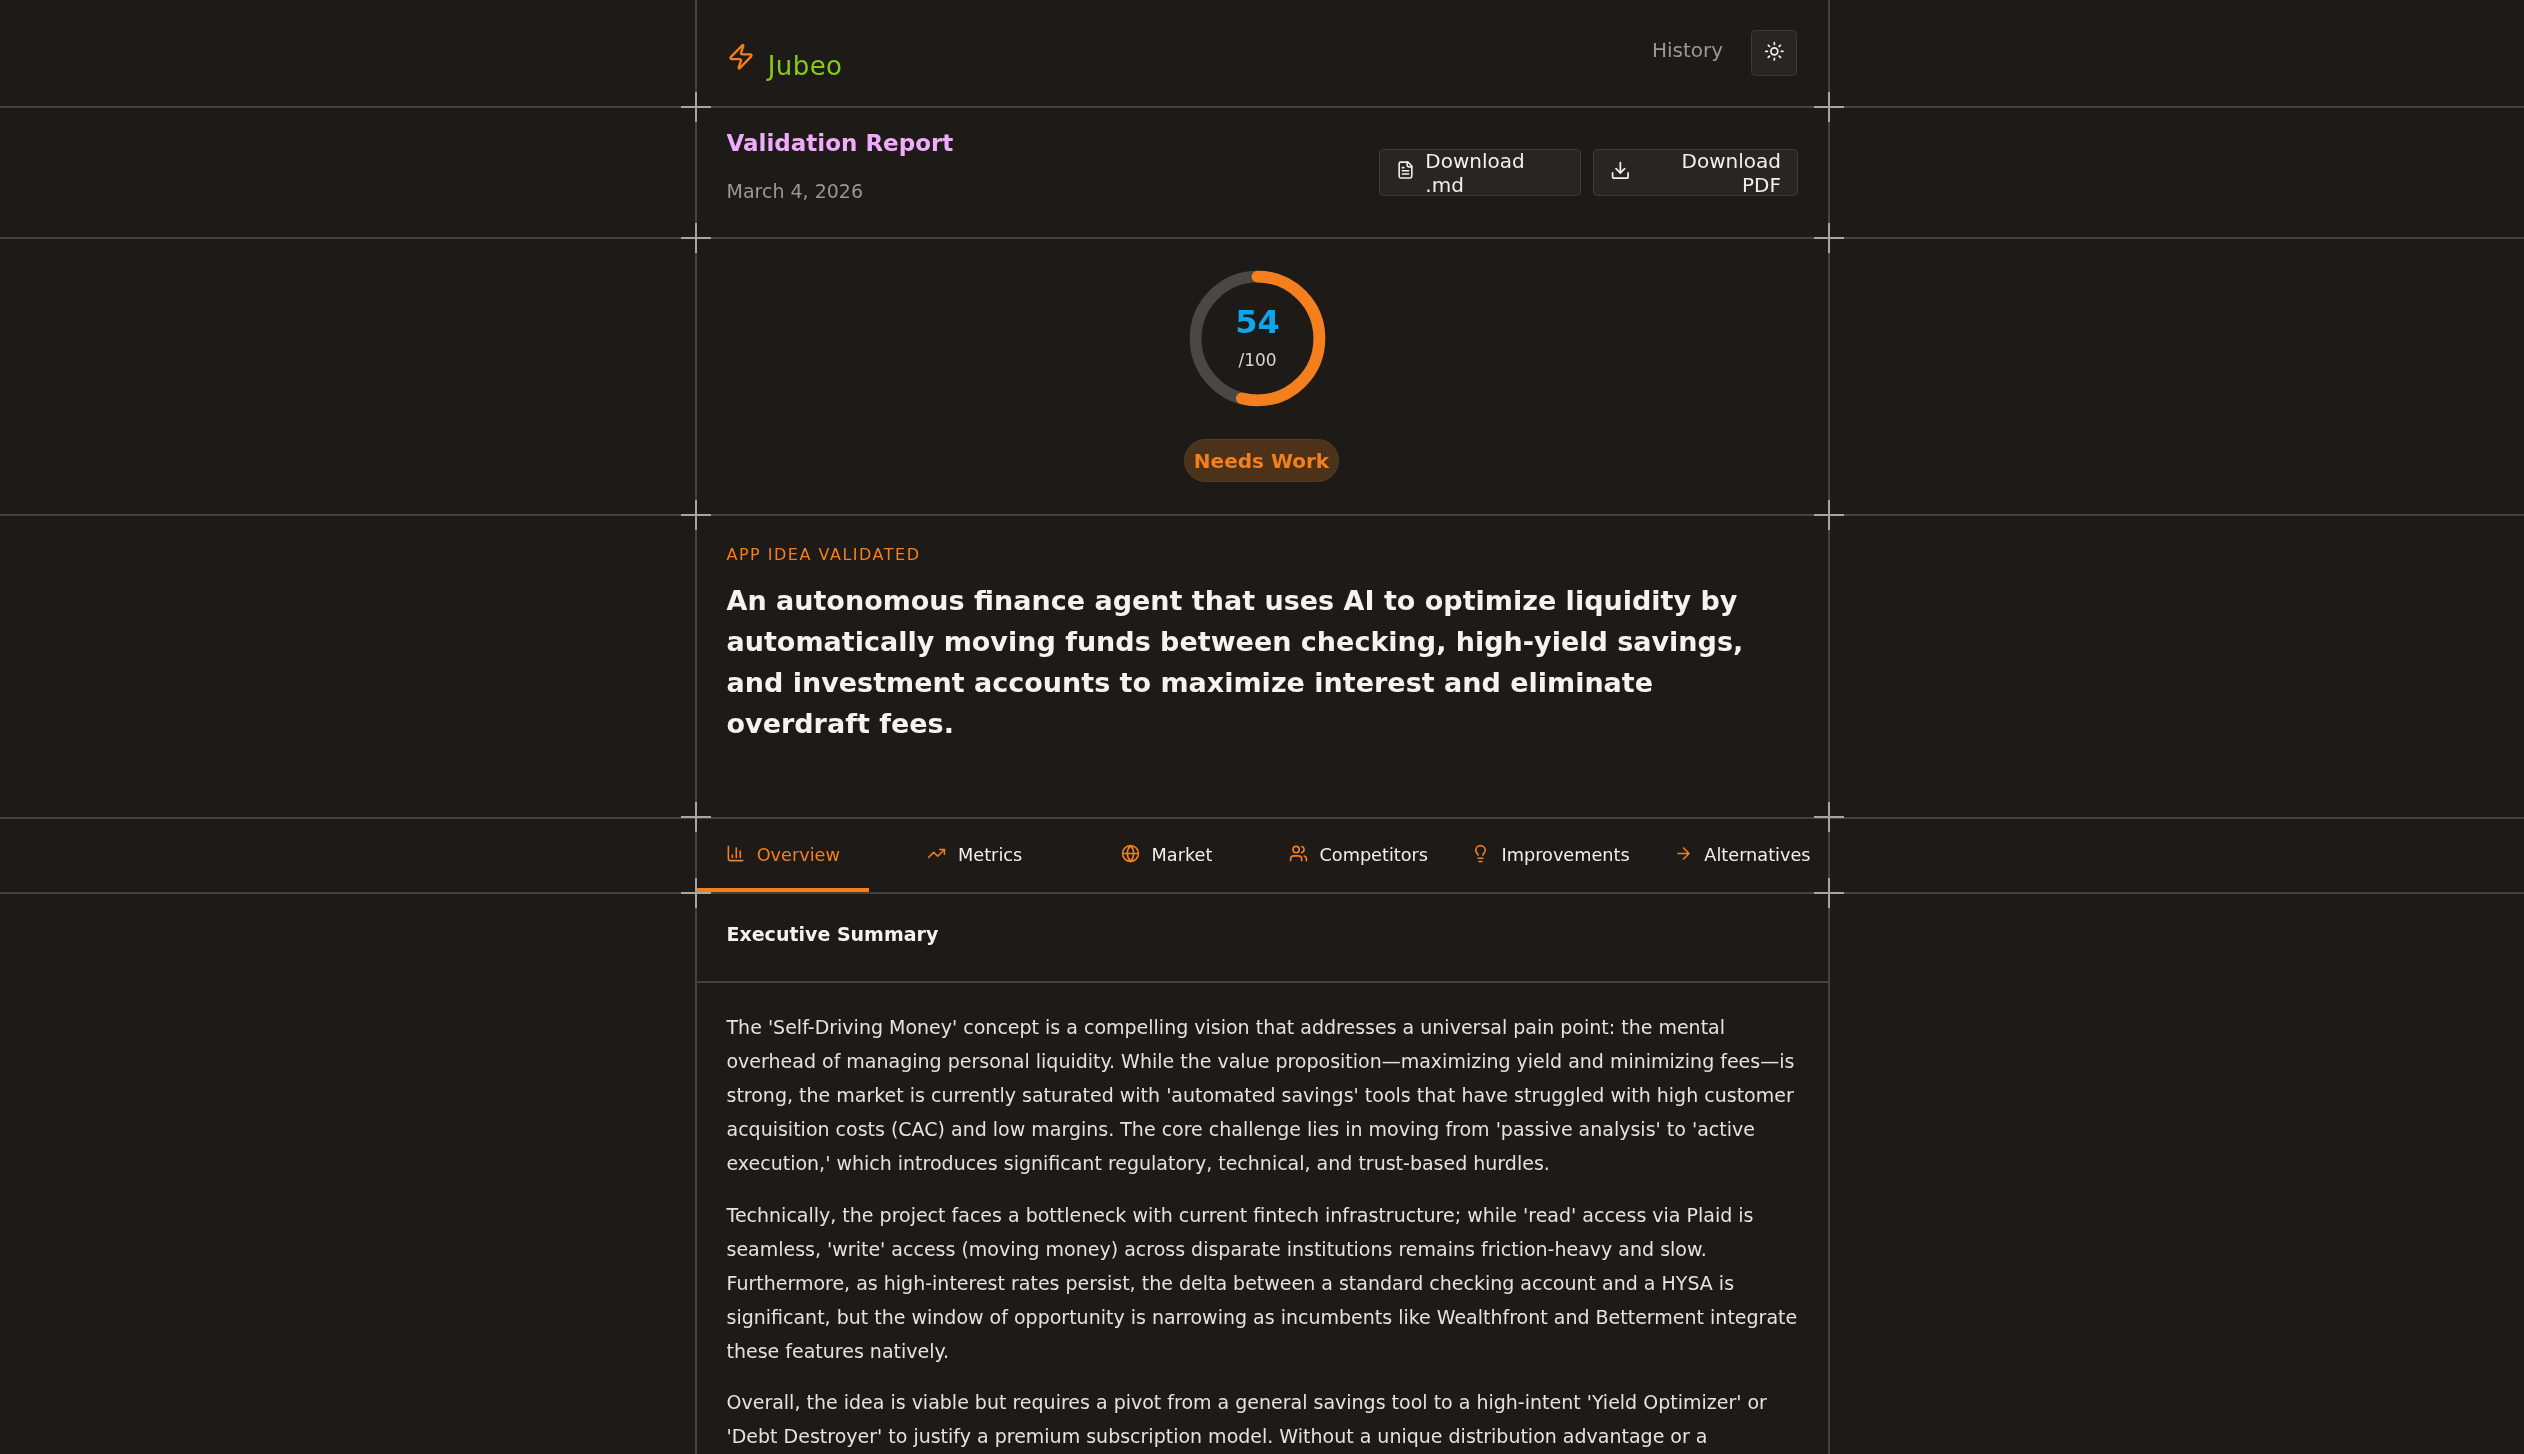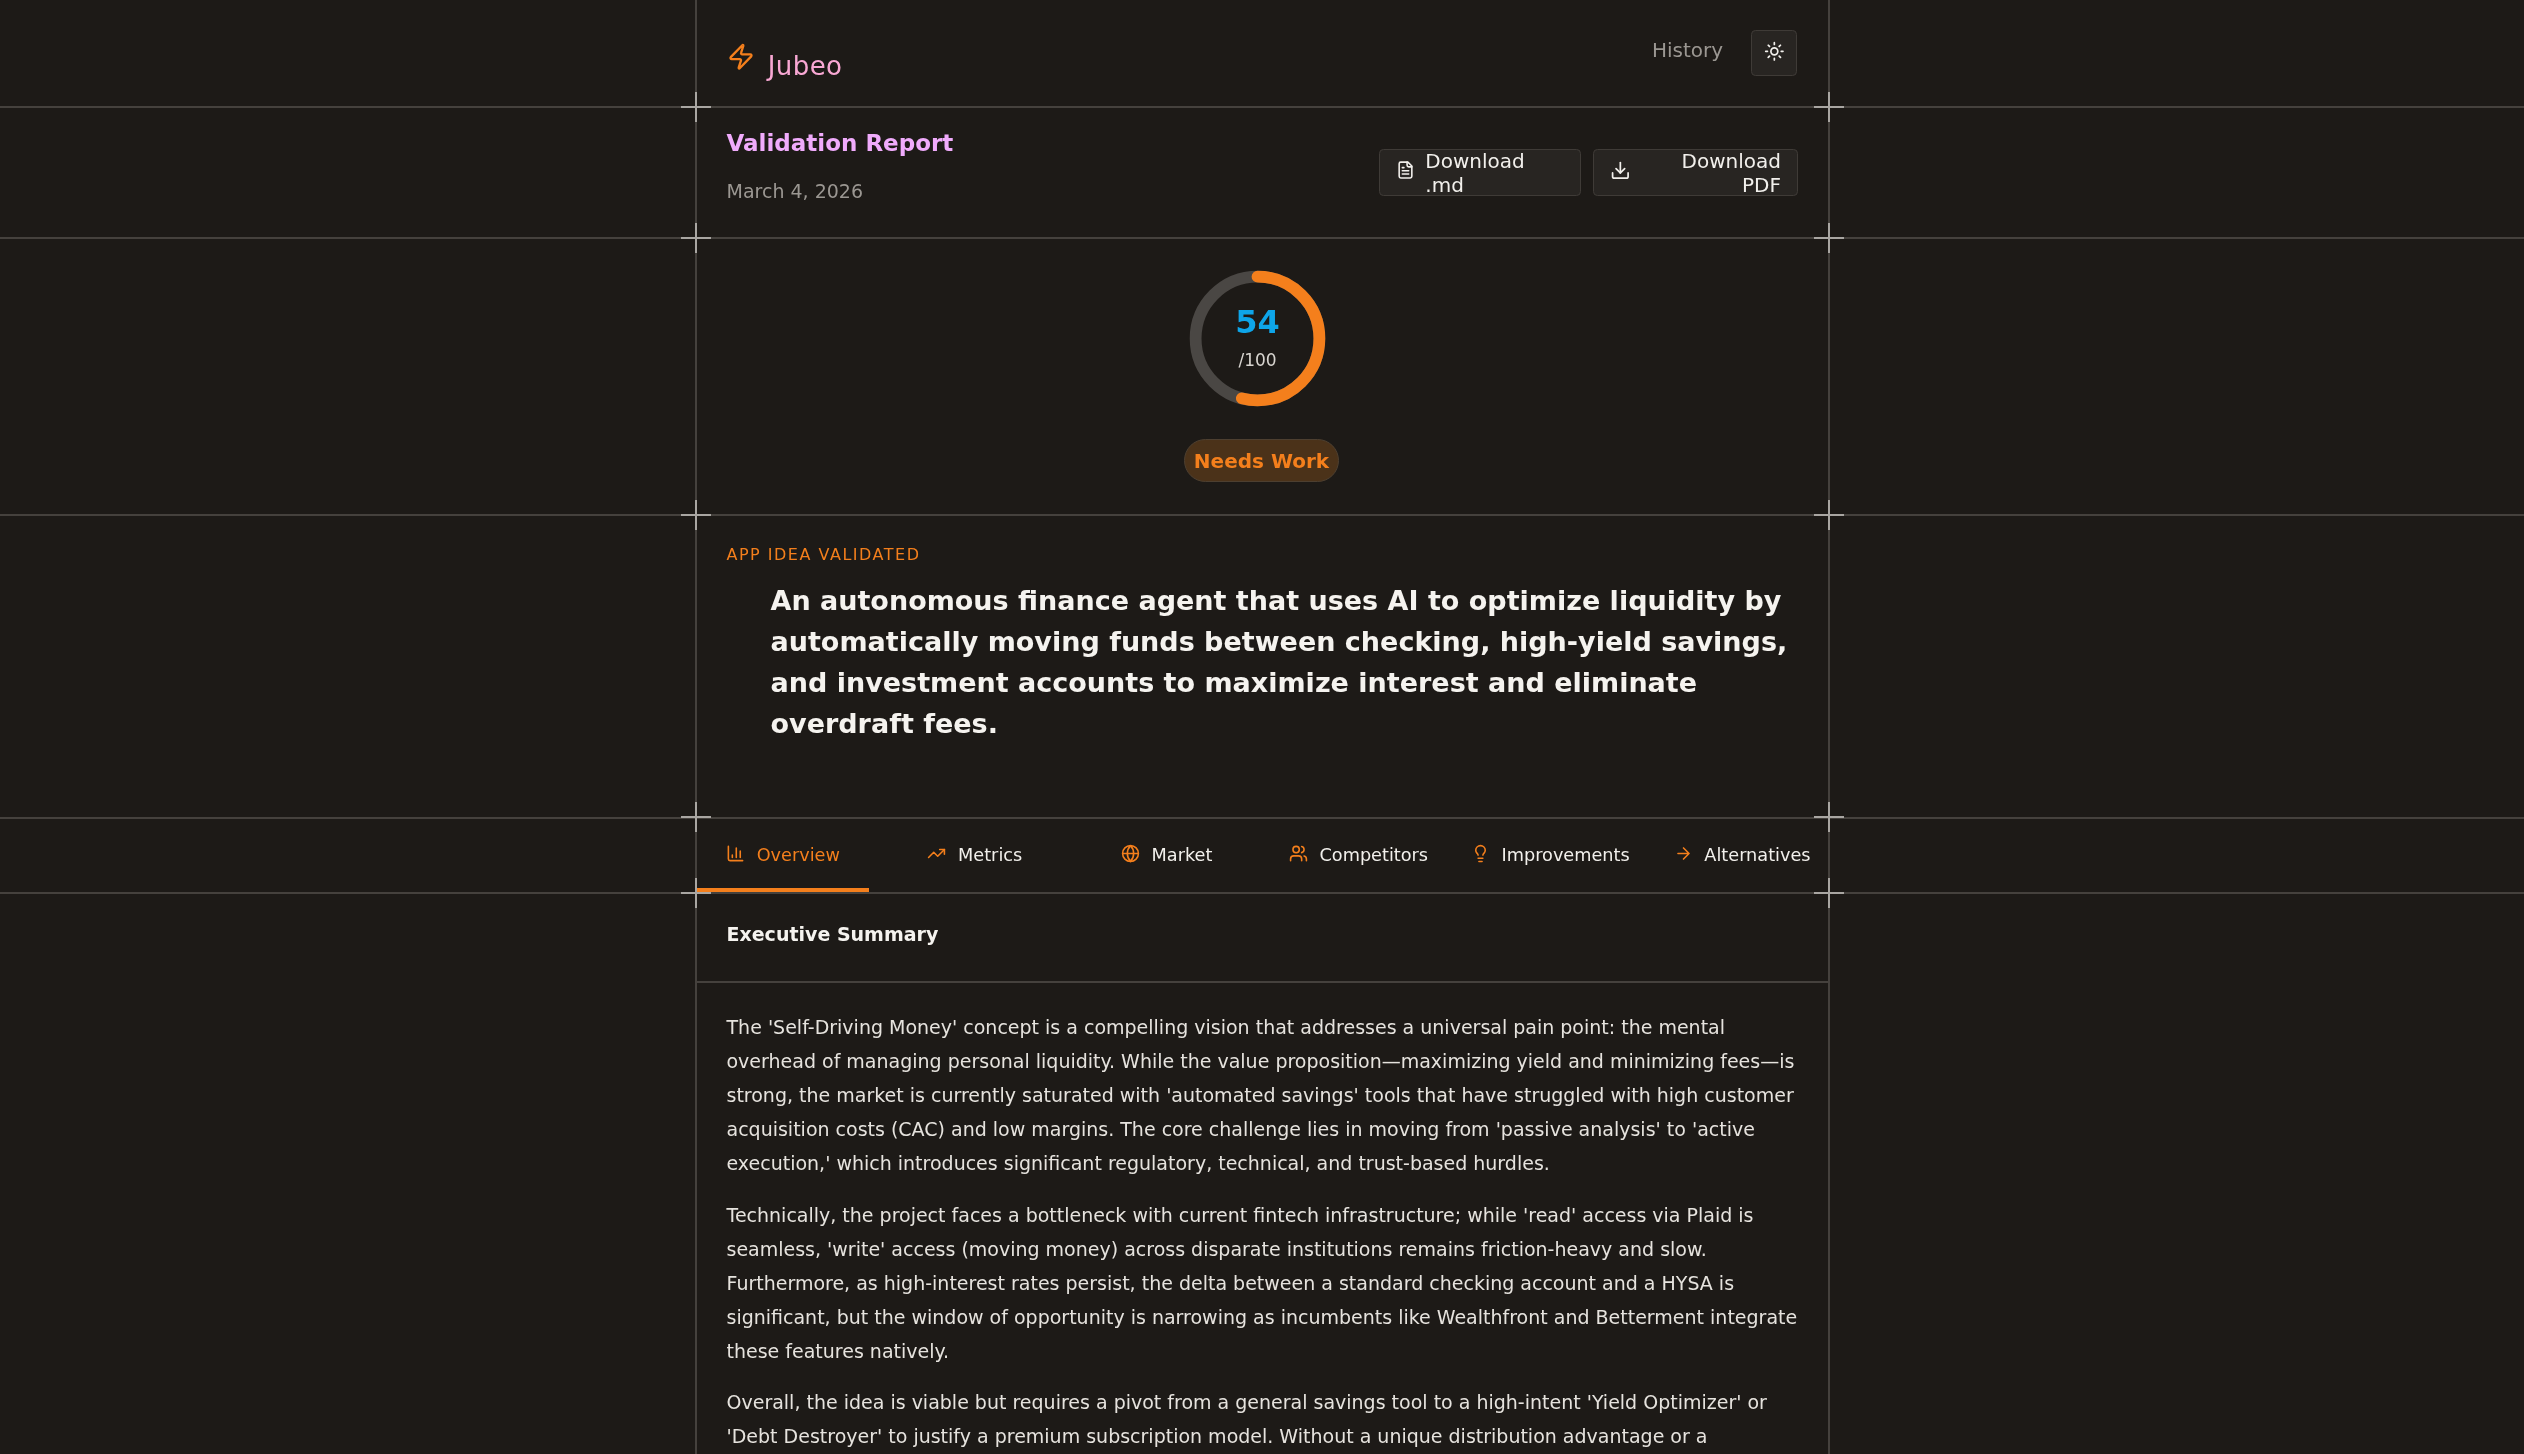--- a/index.html
+++ b/index.html
@@ -13,21 +13,21 @@
   .hline { position:absolute; left:0; width:2525px; height:1.5px; background:#45413d; }
   .vline { position:absolute; top:0; width:1.5px; height:1454px; background:#45413d; }
   .cross { position:absolute; width:29.5px; height:29.5px; }
   .cross::before { content:""; position:absolute; left:0; top:14px; width:29.5px; height:1.5px; background:#a9a6a2; }
   .cross::after { content:""; position:absolute; left:14px; top:0; width:1.5px; height:29.5px; background:#a9a6a2; }
 
   .col { position:absolute; left:697px; top:0; width:1131px; height:1454px; }
 
   
   .logo { position:absolute; left:29.5px; top:35px; display:flex; align-items:center; gap:13.3px; }
-  .logo-text { font-size:26px; letter-spacing:0.4px; color:#f9a8d4;margin-top:16px; }
+  .logo-text { font-size:26px; letter-spacing:0.4px; color:#84cc16;margin-top:16px; }
   .history { position:absolute; left:955px; top:38px; font-size:20px; color:#9b9792; }
   .theme-btn { position:absolute; left:1054px; top:29.5px; width:46px; height:46px; box-sizing:border-box;
     border:1.5px solid #3f3b37; border-radius:4.4px; background:#282522; display:flex; align-items:center; justify-content:center; }
 
   
   .title { position:absolute; left:29.5px; top:130px; font-size:23px; font-weight:bold; color:#f0abfc; }
   .date { position:absolute; left:29.5px; top:180px; font-size:19px; color:#9b9792; }
   .btn { position:absolute; top:149px; height:47px; box-sizing:border-box; border:1.5px solid #3f3b37; border-radius:4.4px;
     background:#282522; display:flex; align-items:center; gap:10.3px; padding:4px 16px; font-size:20px; color:#f2f0ec; }
   .btn-md { left:682px; width:202px; }
@@ -36,21 +36,21 @@
   
   .ring { position:absolute; left:492px; top:270px; width:137px; height:137px; }
   .score-num { position:absolute; left:492px; width:137px; top:303px; text-align:center; font-size:32px; font-weight:bold; color:#0ea5e9; }
   .score-max { position:absolute; left:492px; width:137px; top:350px; text-align:center; font-size:17px; color:#d8d5d0; }
   .badge { position:absolute; left:487px; top:439px; width:155px; height:43px; box-sizing:border-box; border-radius:21.4px;
     border:1.5px solid #4d3f30; background:#4b3219; color:#f47f1c; font-size:20px; font-weight:bold;
     display:flex; align-items:center; justify-content:center; }
 
   
   .eyebrow { position:absolute; left:29.5px; top:545px; font-size:16px; letter-spacing:1.5px; color:#f47f1c; }
-  .headline { position:absolute; left:29.5px; top:580px; width:1078px; font-size:27px; font-weight:bold; line-height:41px; color:#f5f3ef;margin-left:44px; }
+  .headline { position:absolute; left:29.5px; top:580px; width:1078px; font-size:27px; font-weight:bold; line-height:41px; color:#f5f3ef; }
   .desc { position:absolute; left:29.5px; top:718px; width:1078px; font-size:19px; line-height:34px; color:#e6e3de; }
 
   
   .tabs { position:absolute; left:0; top:818px; width:1131px; height:74px; display:flex;gap:20px; }
   .tab { width:188px; height:74px; position:relative; display:flex; align-items:center; justify-content:center; gap:11.8px;
     font-size:17.7px; color:#f2f0ec; }
   .tab.active { color:#f47f1c; }
   .tab.active::after { content:""; position:absolute; left:0; bottom:0; width:100%; height:3.7px; background:#f47f1c; }
   .tab svg { flex:none; }
 

